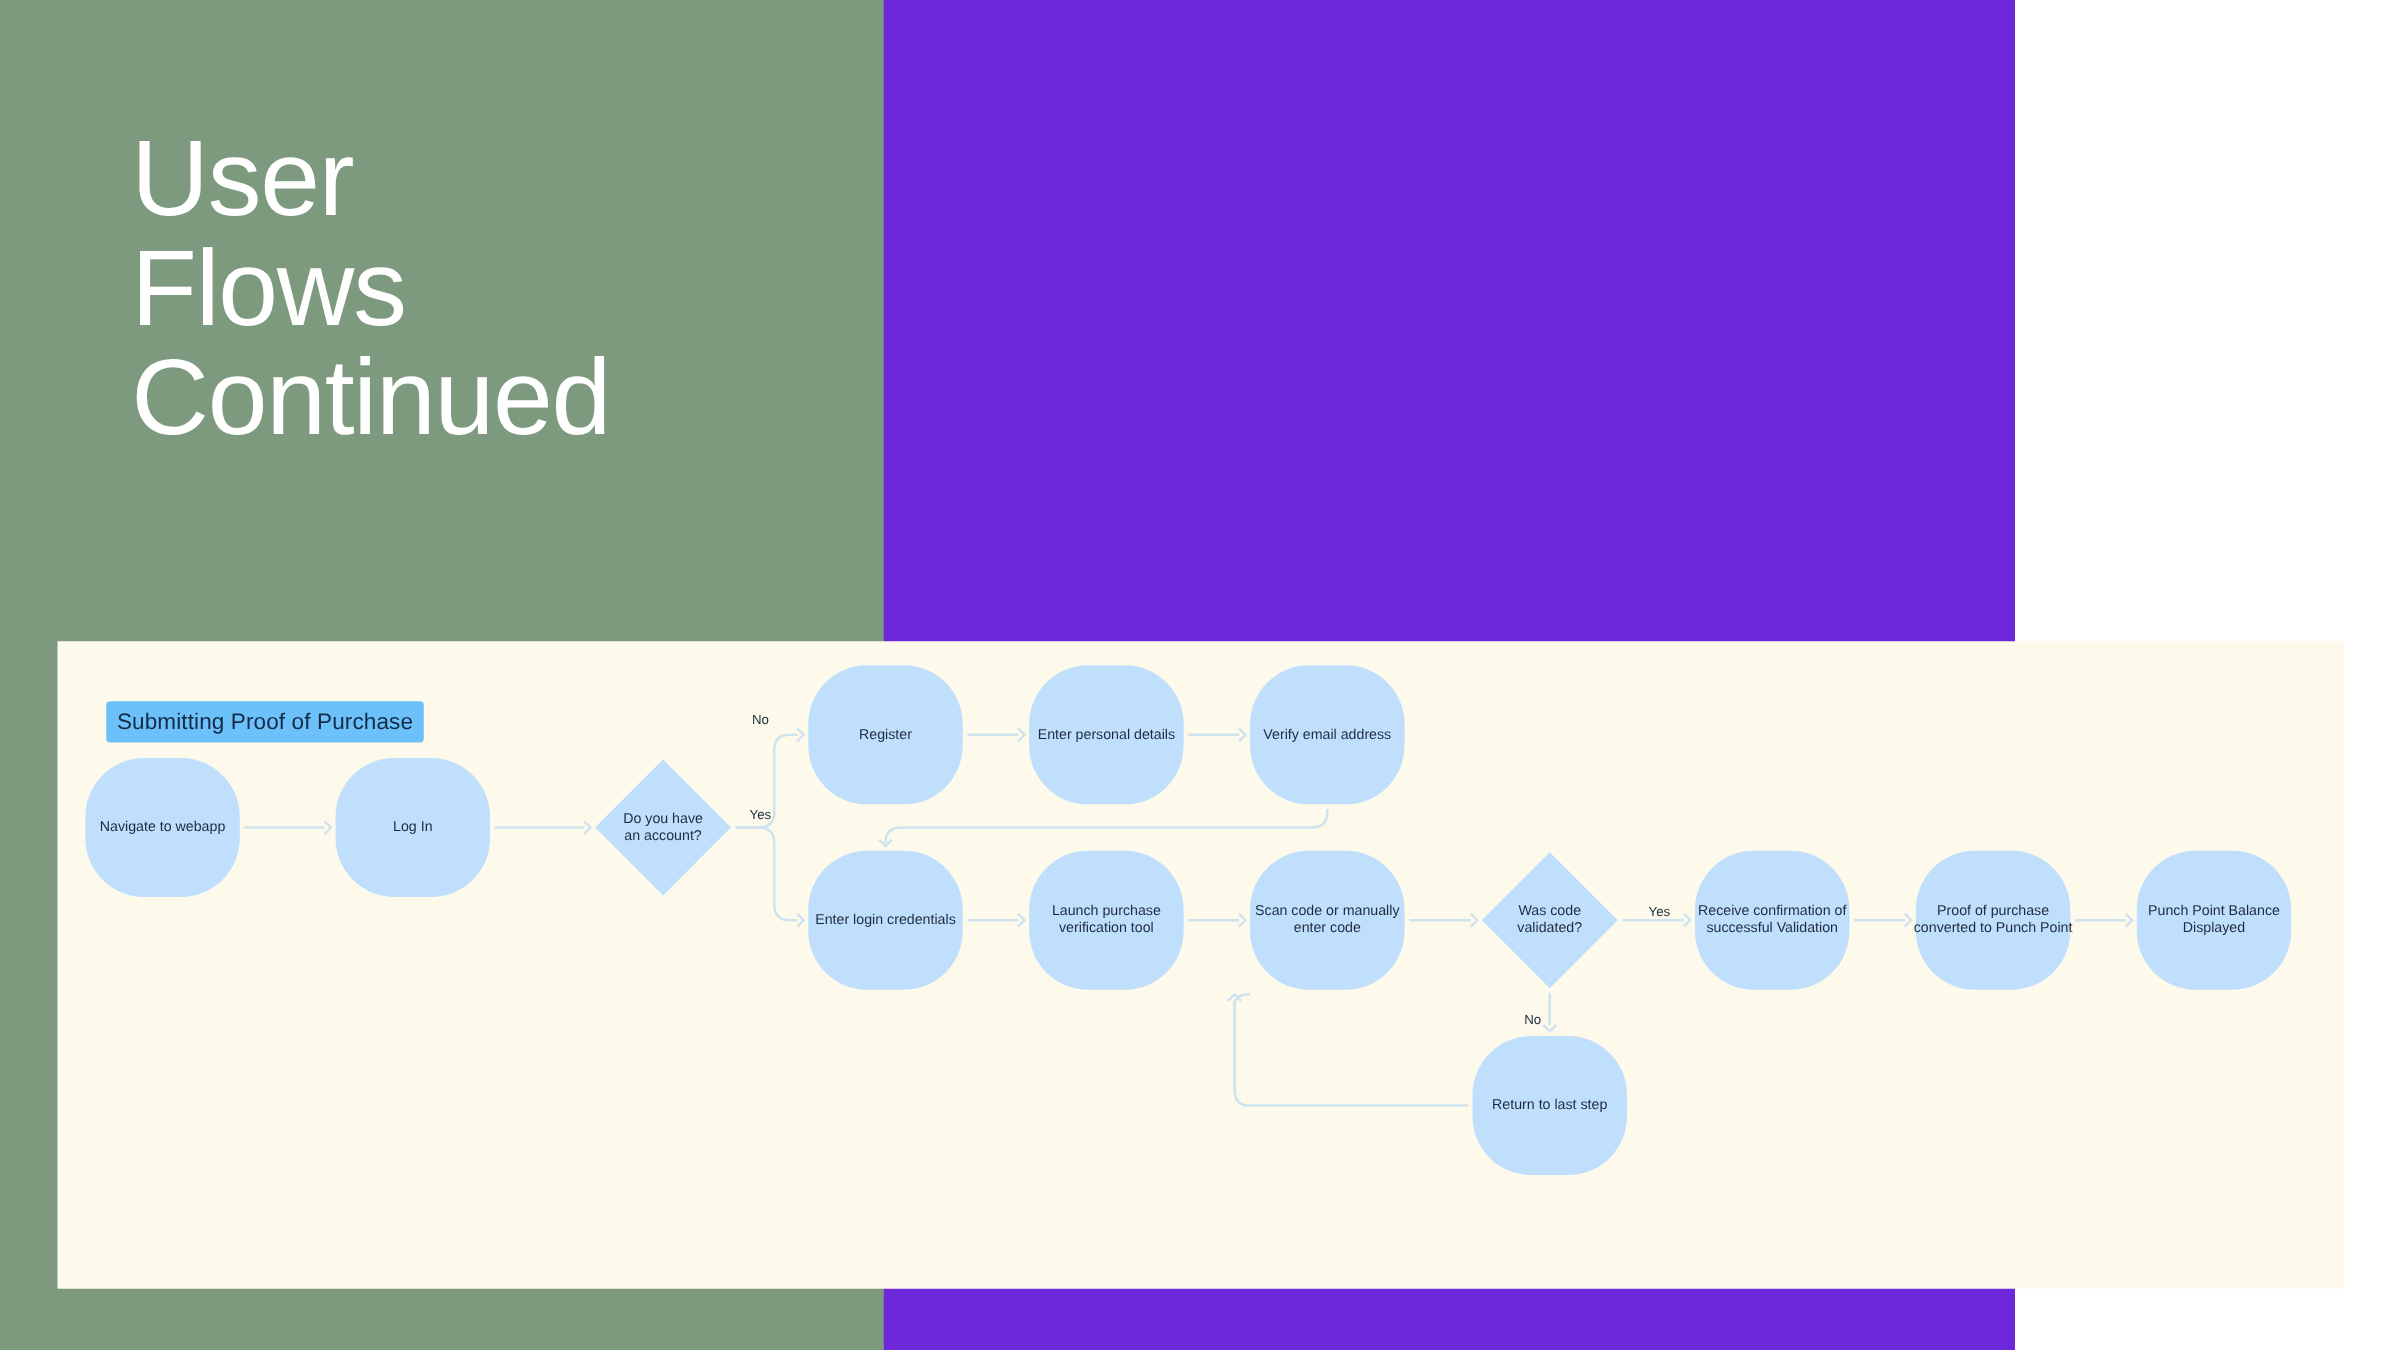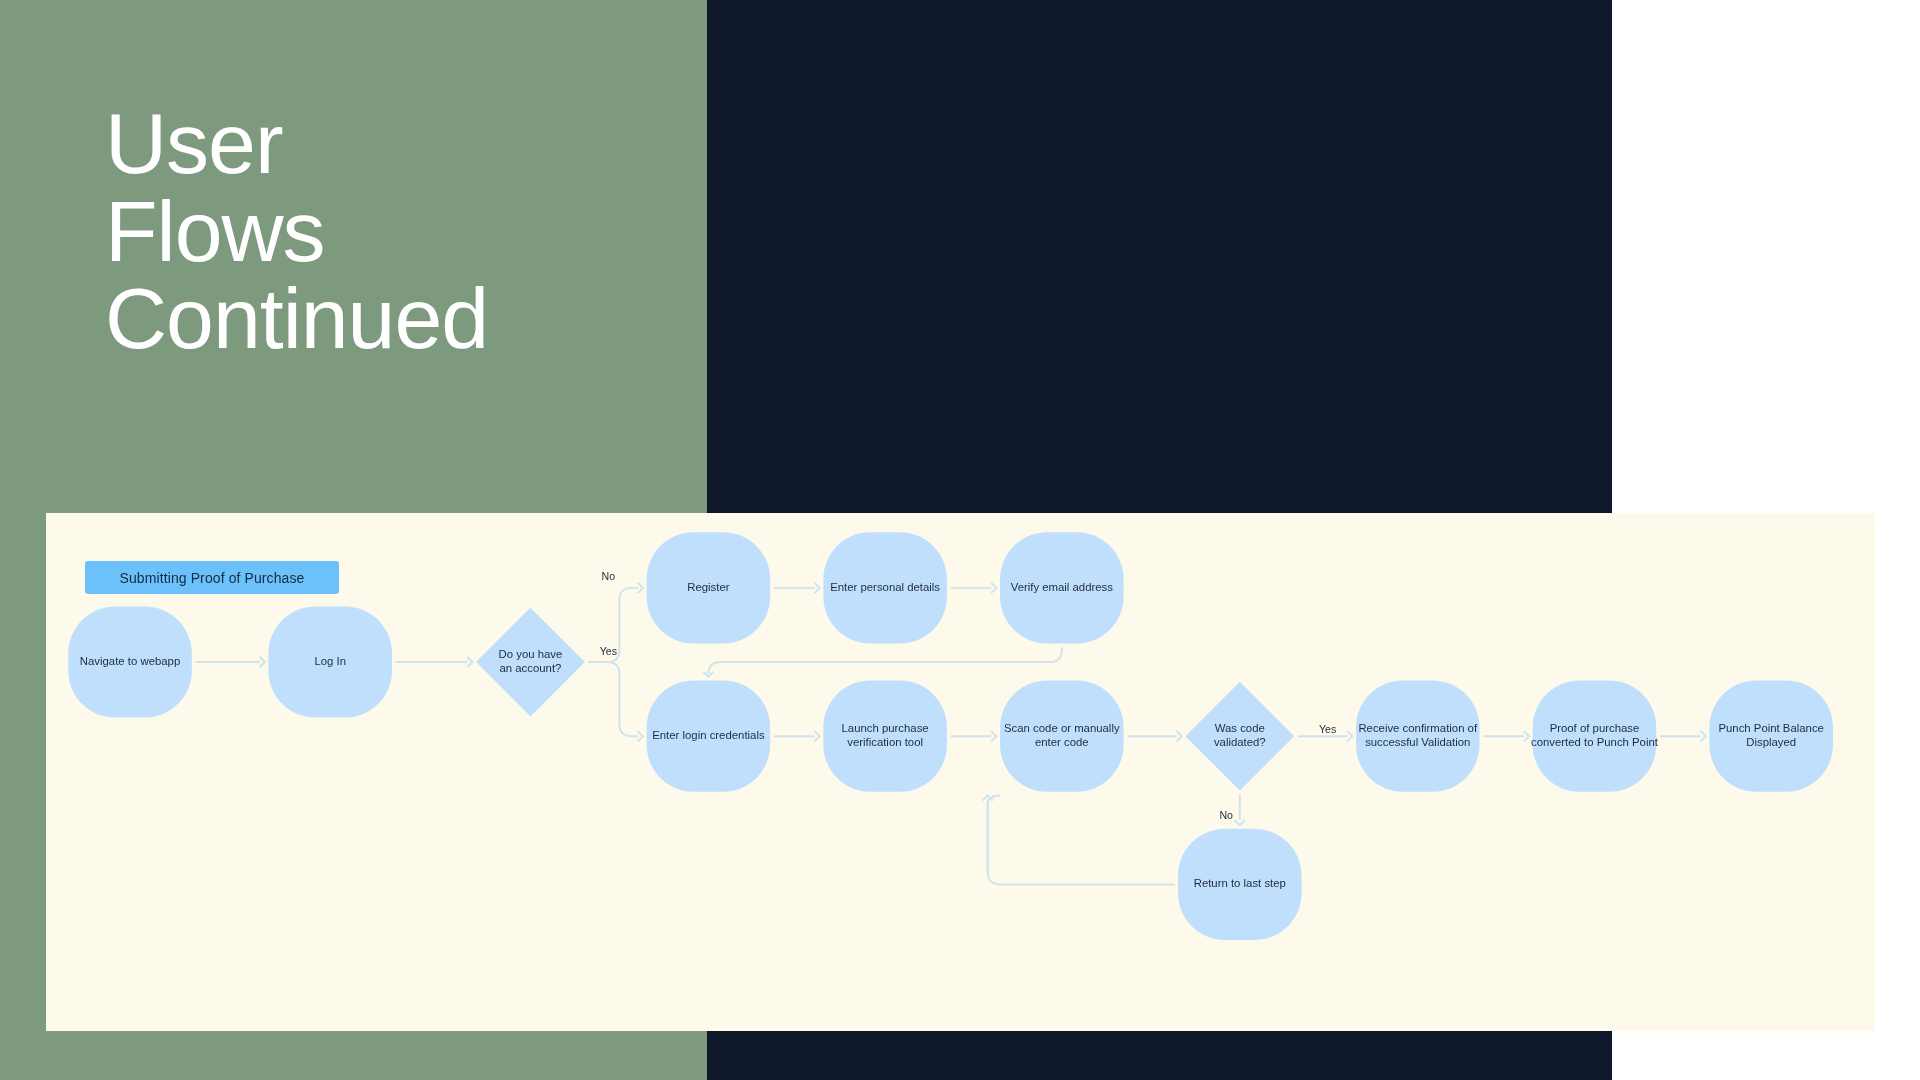--- a/index.html
+++ b/index.html
@@ -11,21 +11,21 @@
     height: 1080px;
     background: #ffffff;
     font-family: "Liberation Sans", sans-serif;
     overflow: hidden;
   }
 
   #slide {
     position: relative;
     width: 1612px;
     height: 1080px;
-    background: #0f172a;
+    background: #6d28d9;
   }
 
   
   .title-block {
     position: absolute;
     left: 0;
     top: 0;
     width: 707px;
     height: 1080px;
     background: #7d9a7f;
@@ -60,21 +60,21 @@
     left: 39px;
     top: 48px;
     width: 254px;
     height: 33px;
     background: #6cc1fb;
     border-radius: 3px;
     display: flex;
     align-items: center;
     justify-content: center;
     color: #132b45;
-    font-size: 14px;
+    font-size: 18px;
     font-family: "Liberation Sans", sans-serif;
     letter-spacing: 0.1px;
   }
 
   .flow-canvas {
     position: absolute;
     left: 0;
     top: 0;
     width: 1829px;
     height: 518px;

